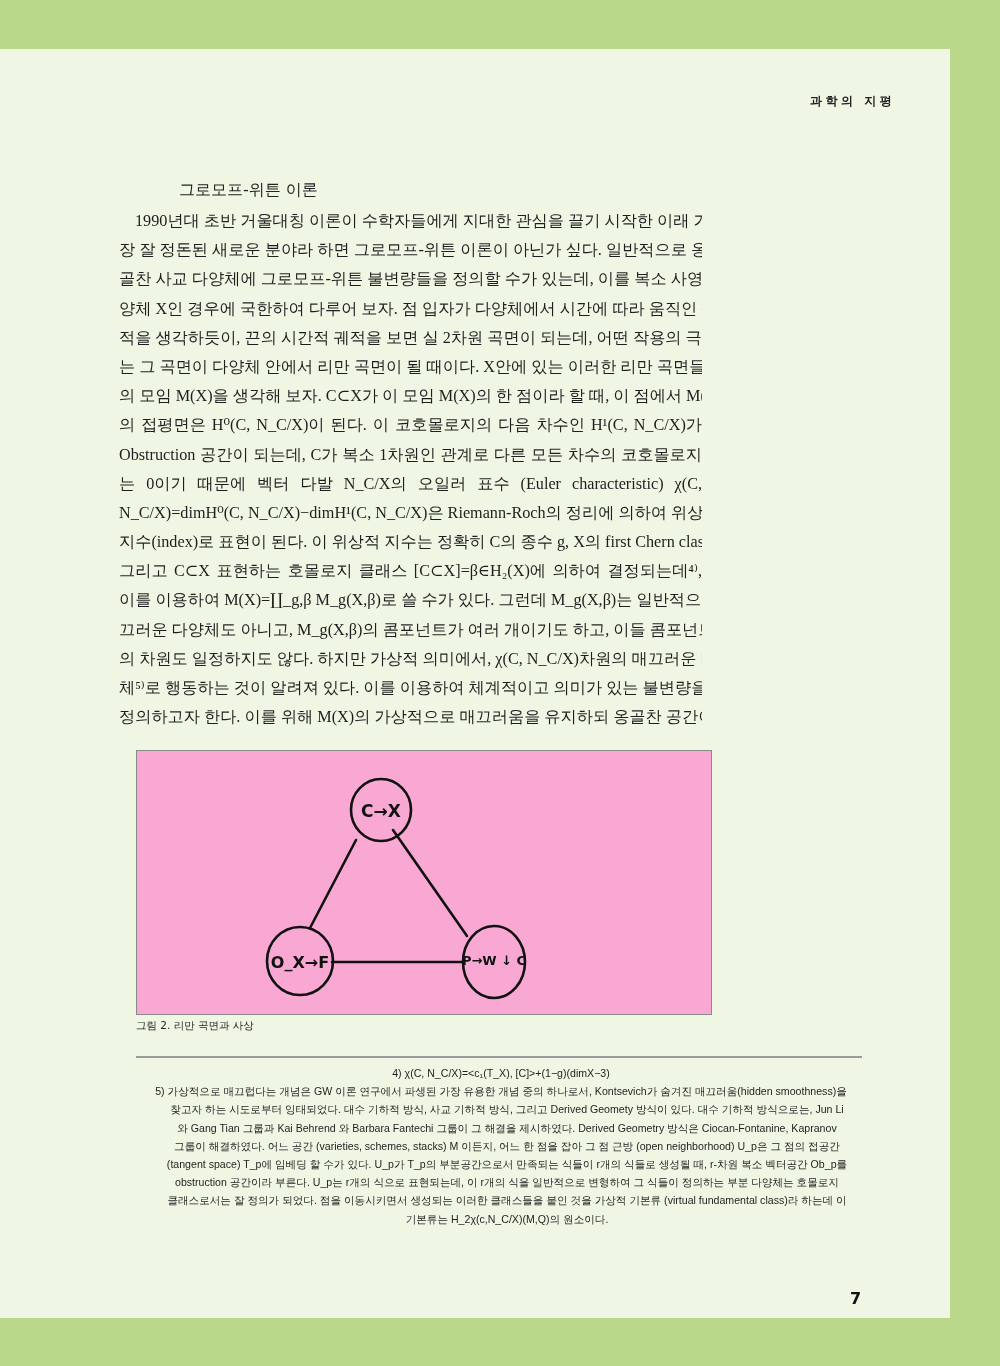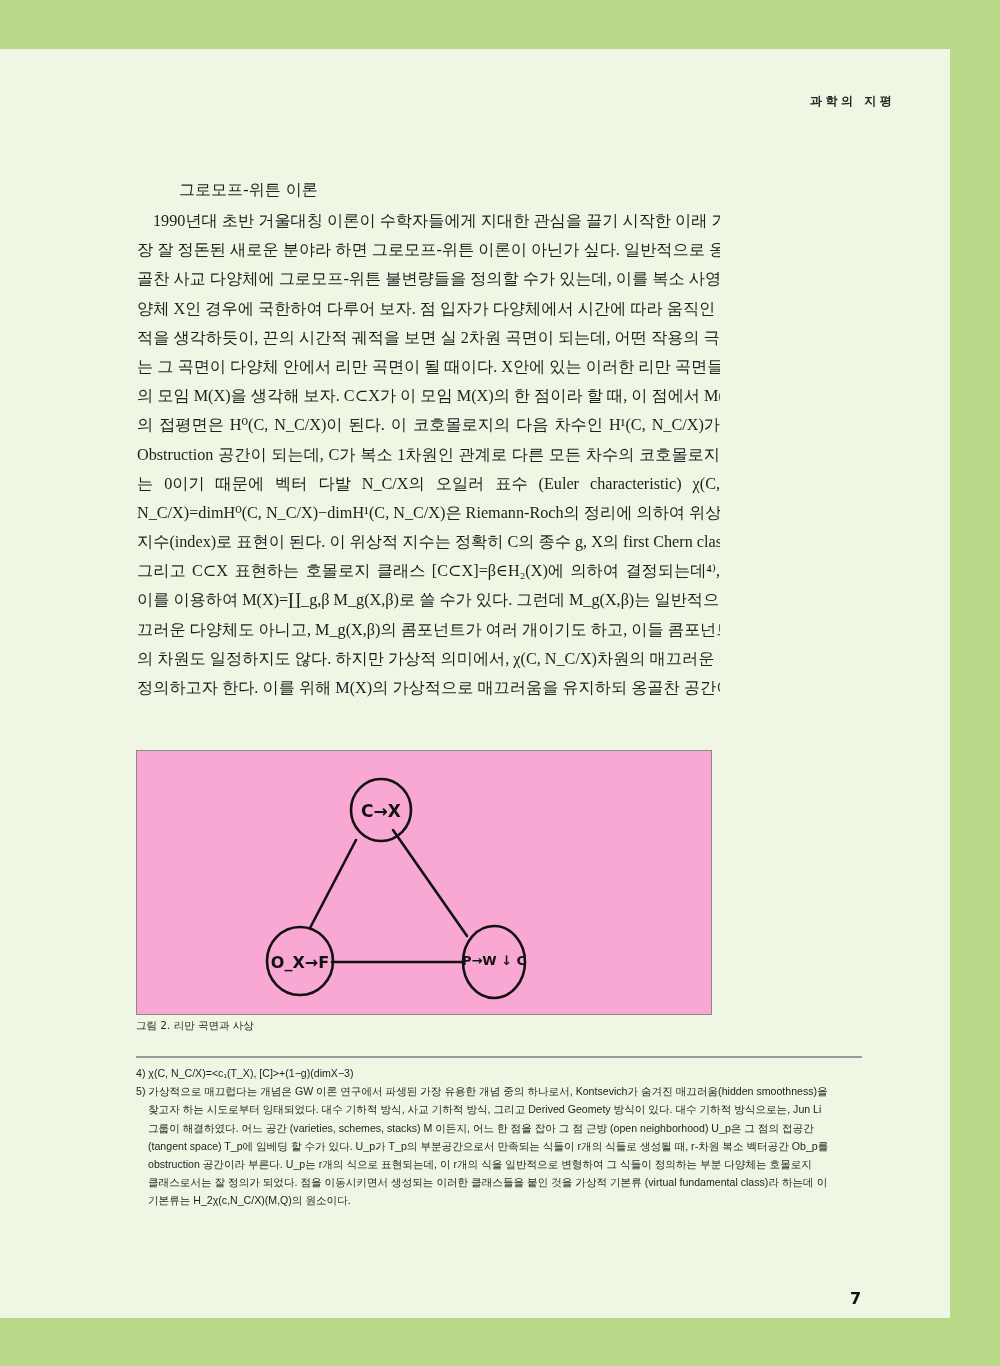--- a/index.html
+++ b/index.html
@@ -16,21 +16,21 @@
   .running-head {
     position: absolute; left: 774px; top: 93px;
     font-family: "DejaVu Sans", sans-serif; font-size: 12px; font-weight: bold;
     letter-spacing: 3.5px; color: #222; margin-left: 36px;
   }
   .section-title {
     position: absolute; left: 137px; top: 180px;
     font-family: "DejaVu Sans", sans-serif; font-size: 16px; color: #222; margin-left: 42px;
   }
   .body-text {
-    position: absolute; left: 137px; top: 207px; width: 583px;
+    position: absolute; left: 119px; top: 207px; width: 583px;
     font-size: 16.2px; line-height: 29.2px; text-align: justify;
     color: #1e1e1e;
   }
   .body-text .line { display: block; white-space: nowrap; text-align-last: justify; height: 29.2px; overflow: hidden; }
   .body-text .line.last { text-align-last: left; }
   .body-text .indent { padding-left: 16px; }
   .figure-box {
     position: absolute; left: 136px; top: 750px; width: 574px; height: 263px;
     background: #f9a8d4; border: 1px solid #8a8a8a;
   }
@@ -41,21 +41,21 @@
   }
   .fn-rule {
     position: absolute; left: 136px; top: 1056px; width: 726px; height: 2px;
     background: #9a9a9a;
   }
   .footnotes {
     position: absolute; left: 136px; top: 1064px; width: 730px;
     font-family: "Liberation Sans", "DejaVu Sans", sans-serif; font-size: 10.6px; line-height: 18.2px;
     color: #1e1e1e;
   }
-  .footnotes .fn-line { display: block; white-space: nowrap; }
+  .footnotes .fn-line { display: block; white-space: nowrap; text-align: center; }
   .footnotes .cont { padding-left: 12px; }
   .page-number {
     position: absolute; left: 850px; top: 1289px;
     font-family: "DejaVu Sans", sans-serif; font-size: 16px; font-weight: bold; color: #111;
   }
 </style>
 </head>
 <body>
 
 <div class="page"></div>
@@ -74,20 +74,21 @@
   <span class="line">의 모임 M(X)을 생각해 보자. C⊂X가 이 모임 M(X)의 한 점이라 할 때, 이 점에서 M(X)</span>
   <span class="line">의 접평면은 H⁰(C, N_C/X)이 된다. 이 코호몰로지의 다음 차수인 H¹(C, N_C/X)가</span>
   <span class="line">Obstruction 공간이 되는데, C가 복소 1차원인 관계로 다른 모든 차수의 코호몰로지</span>
   <span class="line">는 0이기 때문에 벡터 다발 N_C/X의 오일러 표수 (Euler characteristic) χ(C,</span>
   <span class="line">N_C/X)=dimH⁰(C, N_C/X)−dimH¹(C, N_C/X)은 Riemann-Roch의 정리에 의하여 위상적</span>
   <span class="line">지수(index)로 표현이 된다. 이 위상적 지수는 정확히 C의 종수 g, X의 first Chern class,</span>
   <span class="line">그리고 C⊂X 표현하는 호몰로지 클래스 [C⊂X]=β∈H₂(X)에 의하여 결정되는데⁴⁾,</span>
   <span class="line">이를 이용하여 M(X)=∐_g,β M_g(X,β)로 쓸 수가 있다. 그런데 M_g(X,β)는 일반적으로 매</span>
   <span class="line">끄러운 다양체도 아니고, M_g(X,β)의 콤포넌트가 여러 개이기도 하고, 이들 콤포넌트</span>
   <span class="line">의 차원도 일정하지도 않다. 하지만 가상적 의미에서, χ(C, N_C/X)차원의 매끄러운 다양</span>
+  <span class="line">체⁵⁾로 행동하는 것이 알려져 있다. 이를 이용하여 체계적이고 의미가 있는 불변량을</span>
   <span class="line last">정의하고자 한다. 이를 위해 M(X)의 가상적으로 매끄러움을 유지하되 옹골찬 공간이</span>
 </div>
 
 <div class="figure-box">
   <svg width="574" height="263" viewBox="0 0 574 263">
     <g fill="none" stroke="#111" stroke-width="2.6" stroke-linecap="round">
 
       <line x1="219" y1="89" x2="173" y2="177"></line>
       <line x1="256" y1="79" x2="330" y2="185"></line>
       <line x1="195" y1="211" x2="326" y2="211"></line>
@@ -105,20 +106,21 @@
 </div>
 
 <div class="figure-caption">그림 2. 리만 곡면과 사상</div>
 
 <div class="fn-rule"></div>
 
 <div class="footnotes">
   <span class="fn-line">4) χ(C, N_C/X)=&lt;c₁(T_X), [C]&gt;+(1−g)(dimX−3)</span>
   <span class="fn-line">5) 가상적으로 매끄럽다는 개념은 GW 이론 연구에서 파생된 가장 유용한 개념 중의 하나로서, Kontsevich가 숨겨진 매끄러움(hidden smoothness)을</span>
   <span class="fn-line cont">찾고자 하는 시도로부터 잉태되었다. 대수 기하적 방식, 사교 기하적 방식, 그리고 Derived Geomety 방식이 있다. 대수 기하적 방식으로는, Jun Li</span>
+  <span class="fn-line cont">와 Gang Tian 그룹과 Kai Behrend 와 Barbara Fantechi 그룹이 그 해결을 제시하였다. Derived Geometry 방식은 Ciocan-Fontanine, Kapranov</span>
   <span class="fn-line cont">그룹이 해결하였다. 어느 공간 (varieties, schemes, stacks) M 이든지, 어느 한 점을 잡아 그 점 근방 (open neighborhood) U_p은 그 점의 접공간</span>
   <span class="fn-line cont">(tangent space) T_p에 임베딩 할 수가 있다. U_p가 T_p의 부분공간으로서 만족되는 식들이 r개의 식들로 생성될 때, r-차원 복소 벡터공간 Ob_p를</span>
   <span class="fn-line cont">obstruction 공간이라 부른다. U_p는 r개의 식으로 표현되는데, 이 r개의 식을 일반적으로 변형하여 그 식들이 정의하는 부분 다양체는 호몰로지</span>
   <span class="fn-line cont">클래스로서는 잘 정의가 되었다. 점을 이동시키면서 생성되는 이러한 클래스들을 붙인 것을 가상적 기본류 (virtual fundamental class)라 하는데 이</span>
   <span class="fn-line cont">기본류는 H_2χ(c,N_C/X)(M,Q)의 원소이다.</span>
 </div>
 
 <div class="page-number">7</div>
 
 </body></html>

